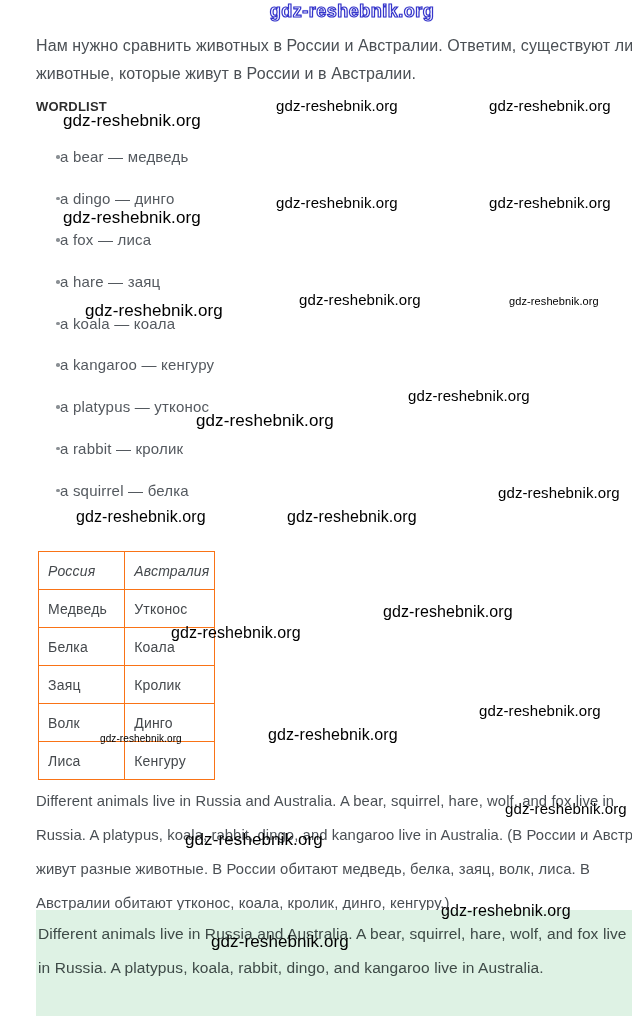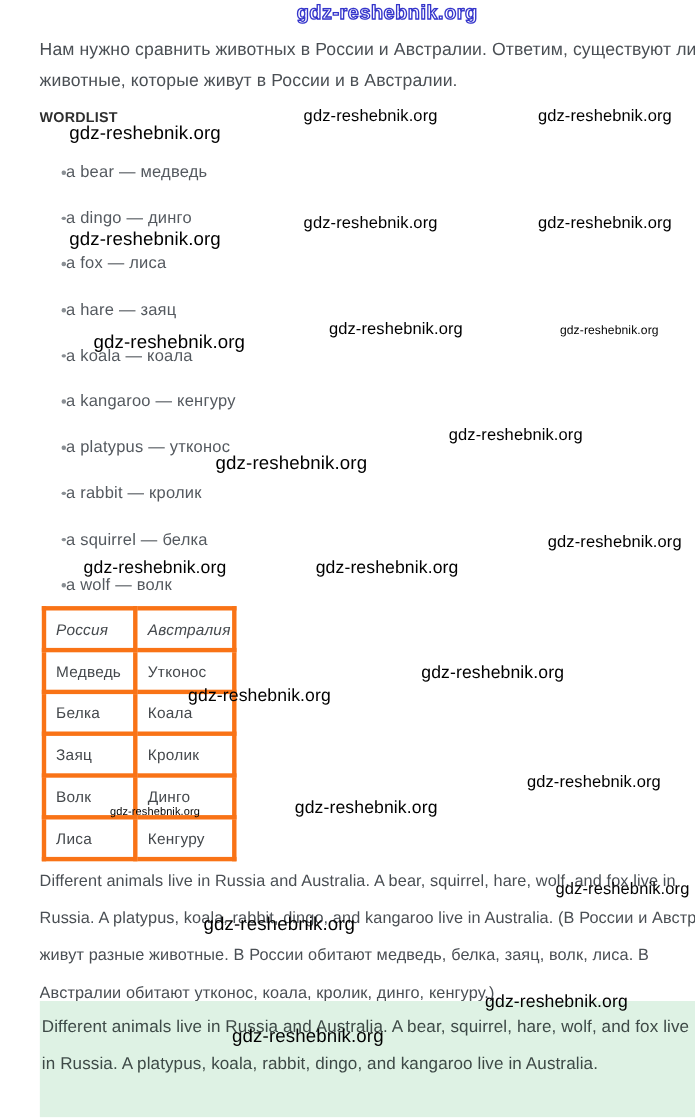--- a/index.html
+++ b/index.html
@@ -72,21 +72,21 @@
     background: #8a8f94;
   }
 
   table.animals {
     position: absolute;
     top: 551px; left: 2px;
     width: 177px;
     border-collapse: collapse;
   }
   table.animals th, table.animals td {
-    border: 4px solid #f97316;
+    border: 1px solid #f97316;
     height: 38px;
     padding-left: 9px;
     font-size: 14px;
     font-weight: normal;
     text-align: left;
     vertical-align: middle;
     color: #45494d;
     letter-spacing: 0.2px;
   }
   table.animals th { font-style: italic; }
@@ -139,21 +139,20 @@
   <ul class="wordlist" id="wordlist">
       <li>a bear — медведь</li>
       <li>a dingo — динго</li>
       <li>a fox — лиса</li>
       <li>a hare — заяц</li>
       <li>a koala — коала</li>
       <li>a kangaroo — кенгуру</li>
       <li>a platypus — утконос</li>
       <li>a rabbit — кролик</li>
       <li>a squirrel — белка</li>
-      <li>a wolf — волк</li>
     </ul>
 
   <table class="animals" id="animals-table">
     <colgroup>
         <col class="c1">
         <col class="c2">
       </colgroup>
     <thead>
         <tr>
           <th>Россия</th>

